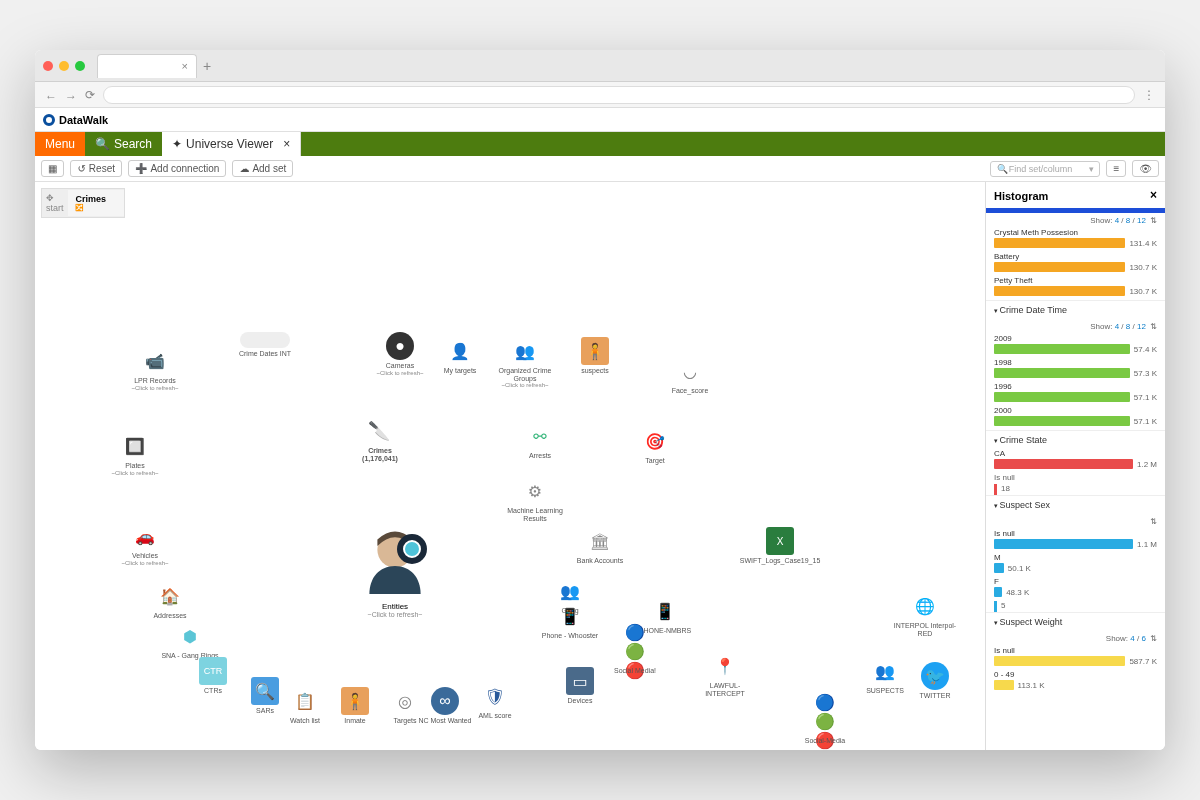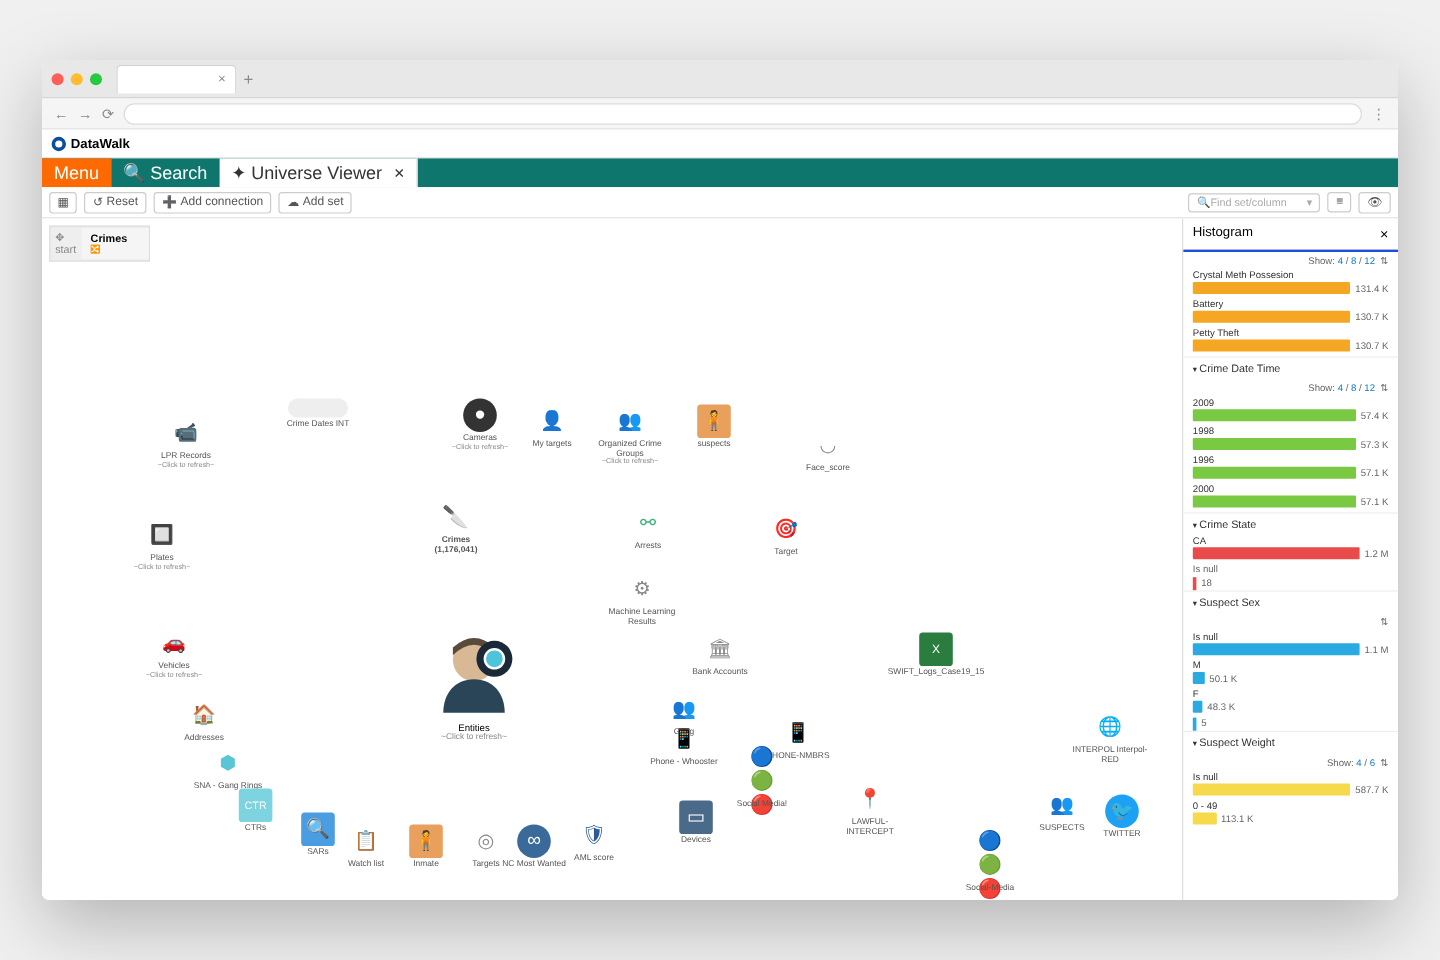--- a/index.html
+++ b/index.html
@@ -13,21 +13,21 @@
 .tab .x{margin-left:auto;font-size:11px;color:#888}
 .url-row{height:26px;background:#f5f5f5;display:flex;align-items:center;padding:0 10px;gap:8px;border-bottom:1px solid #ddd}
 .url-nav{color:#888;font-size:12px}
 .url-field{flex:1;height:18px;background:#fff;border:1px solid #ddd;border-radius:10px}
 .brand-row{height:24px;background:#fff;display:flex;align-items:center;padding:0 8px;border-bottom:1px solid #e0e0e0;font-size:11px}
 .brand{display:flex;align-items:center;gap:4px;font-weight:bold}
 .brand-o{width:12px;height:12px;border:3px solid #0a4f9e;border-radius:50%}
 .brand-row .right{margin-left:auto;display:flex;align-items:center;gap:8px;color:#666;font-size:9px}
 .pill{background:#00a3e0;color:#fff;padding:3px 6px;border-radius:2px;font-size:9px}
 .hdr-ic{color:#888;font-size:12px}
-.nav-row{height:24px;background:#0f766e;display:flex;align-items:center;font-size:15px}
+.nav-row{height:24px;background:#4d7c0f;display:flex;align-items:center;font-size:12px}
 .nav-menu{background:#ff6a00;color:#fff;padding:0 10px;height:100%;display:flex;align-items:center}
 .nav-search{color:#fff;padding:0 10px;display:flex;align-items:center;gap:4px}
 .nav-tab{background:#fff;color:#333;padding:0 10px;height:100%;display:flex;align-items:center;gap:4px;border-right:1px solid #ddd}
 .toolbar{height:26px;background:#fff;display:flex;align-items:center;padding:0 6px;gap:6px;border-bottom:1px solid #e0e0e0;font-size:10px}
 .tbtn{border:1px solid #ccc;border-radius:3px;padding:2px 6px;display:flex;align-items:center;gap:3px;background:#fff;color:#555}
 .tspacer{flex:1}
 .tfind{border:1px solid #ccc;border-radius:3px;padding:2px 6px;width:110px;color:#aaa;font-size:9px;display:flex;align-items:center}
 .main{flex:1;display:flex;overflow:hidden}
 .canvas{flex:1;position:relative;background:#fff;overflow:hidden}
 .start-crumb{position:absolute;top:6px;left:6px;display:flex;align-items:center;background:#eee;border:1px solid #ddd;font-size:9px}
@@ -38,21 +38,21 @@
 .node .lbl{font-size:7px;line-height:1.1}
 .node .sub{font-size:6px;color:#888}
 .entities{position:absolute;left:300px;top:340px;width:120px;text-align:center}
 .ent-face{width:80px;height:80px;margin:0 auto;position:relative}
 .ent-face svg{width:100%;height:100%}
 .ent-eye{position:absolute;right:8px;top:12px;width:30px;height:30px;background:#1a2838;border-radius:50%;display:flex;align-items:center;justify-content:center}
 .ent-eye::after{content:"";width:14px;height:14px;background:#4fc3d9;border-radius:50%;border:2px solid #fff}
 .edges{position:absolute;inset:0;pointer-events:none}
 .edges line{stroke:#999;stroke-width:.6}
 .panel{width:180px;border-left:1px solid #ddd;background:#fff;display:flex;flex-direction:column;font-size:9px;overflow-y:auto}
-.panel-hd{display:flex;align-items:flex-start;padding:6px 8px;border-bottom:2px solid #1d4ed8;font-weight:normal;font-size:11px}
+.panel-hd{display:flex;align-items:flex-end;padding:6px 8px;border-bottom:5px solid #1d4ed8;font-weight:bold;font-size:11px}
 .panel-hd .x{margin-left:auto;font-size:12px;cursor:pointer}
 .shown{text-align:right;padding:3px 8px;font-size:8px;color:#666}
 .shown .b{color:#0a7dc9}
 .hrow{padding:0 8px 4px 8px}
 .hrow .lab{font-size:8px;color:#333;margin-bottom:1px}
 .hrow .bar-line{display:flex;align-items:center;gap:4px}
 .hrow .bar{height:10px;border-radius:1px}
 .hrow .val{font-size:8px;color:#666;white-space:nowrap}
 .sec-hd{padding:4px 8px;font-size:9px;color:#333;border-top:1px solid #eee}
 .sec-hd::before{content:"▾ ";font-size:7px}

